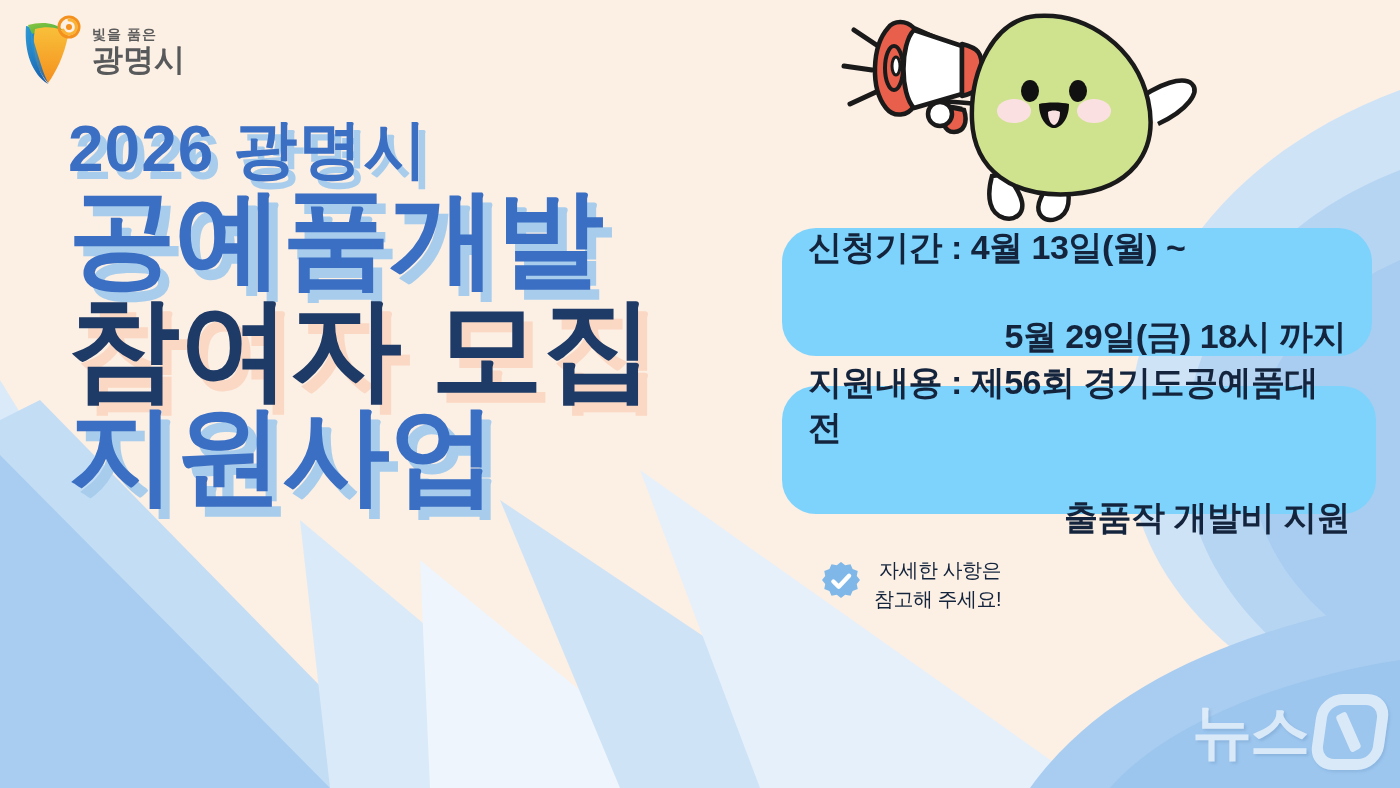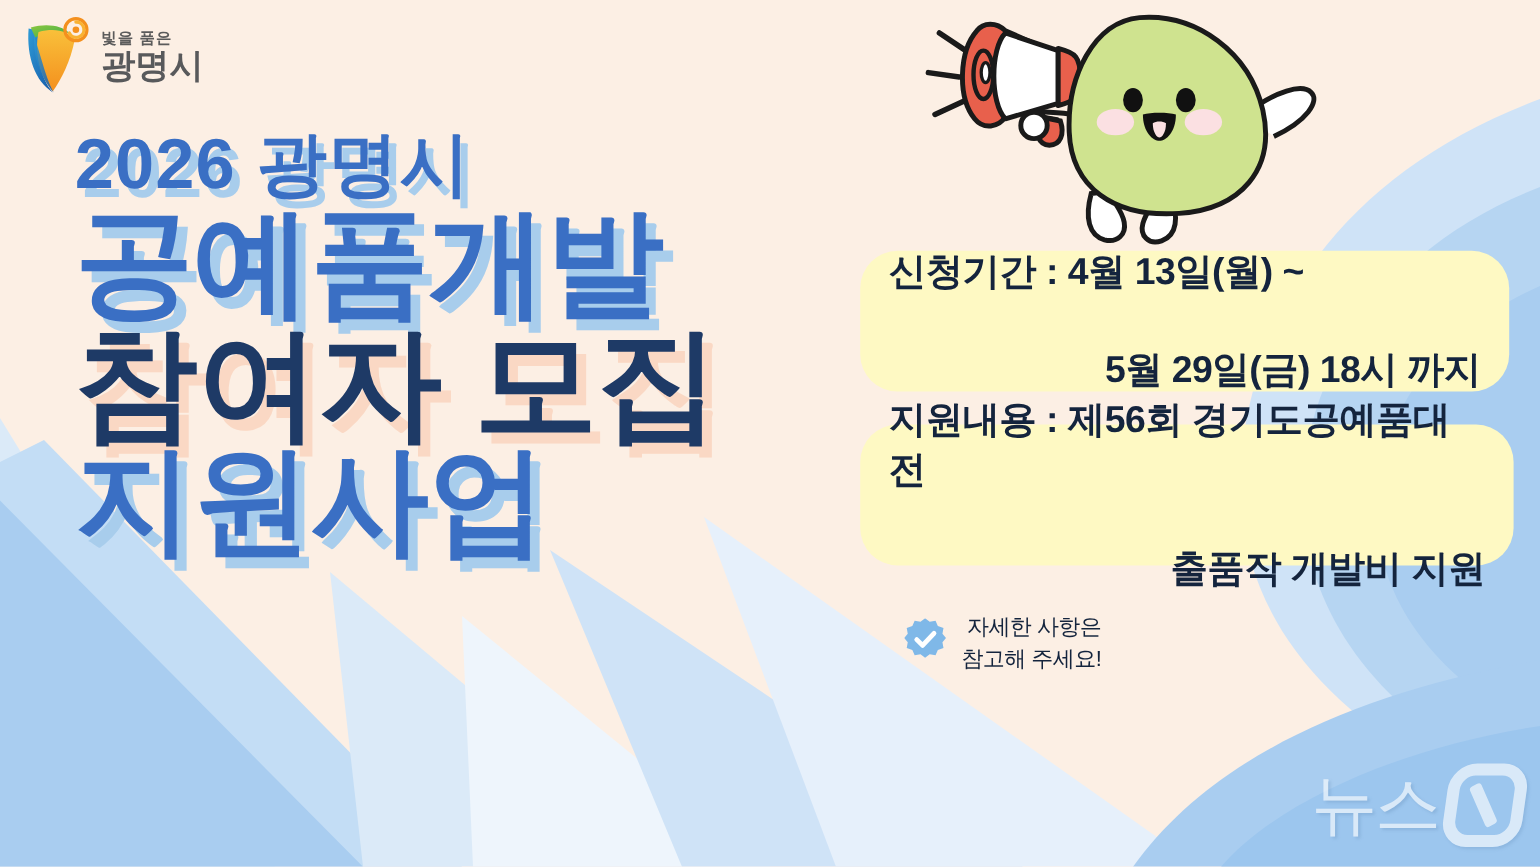--- a/index.html
+++ b/index.html
@@ -86,21 +86,21 @@
   }
   .hl-big3 {
     font-size: 112px;
     color: #1e3a66;
     text-shadow: 9px 10px 0 #fad8c4;
   }
 
   
   .info-pill {
     position: absolute;
-    background: #fef9c3;
+    background: #7dd3fc;
     border-radius: 34px;
     z-index: 16;
     display: flex;
     align-items: center;
   }
   .pill-1 { left: 782px; top: 228px; width: 590px; height: 128px; }
   .pill-2 { left: 782px; top: 386px; width: 594px; height: 128px; }
   .pill-text {
     color: #14243d;
     font-size: 34px;
@@ -152,21 +152,21 @@
     right: 14px;
     bottom: 18px;
     z-index: 25;
     display: flex;
     align-items: center;
     gap: 6px;
     opacity: 0.62;
   }
   .wm-text {
     font-size: 60px;
-    font-weight: 400;
+    font-weight: 700;
     color: #ffffff;
     letter-spacing: -2px;
     line-height: 1;
     text-shadow: 2px 2px 3px rgba(90,130,175,0.45);
   }
   .wm-one {
     width: 72px;
     height: 76px;
     border: 11px solid #ffffff;
     border-radius: 24px;

